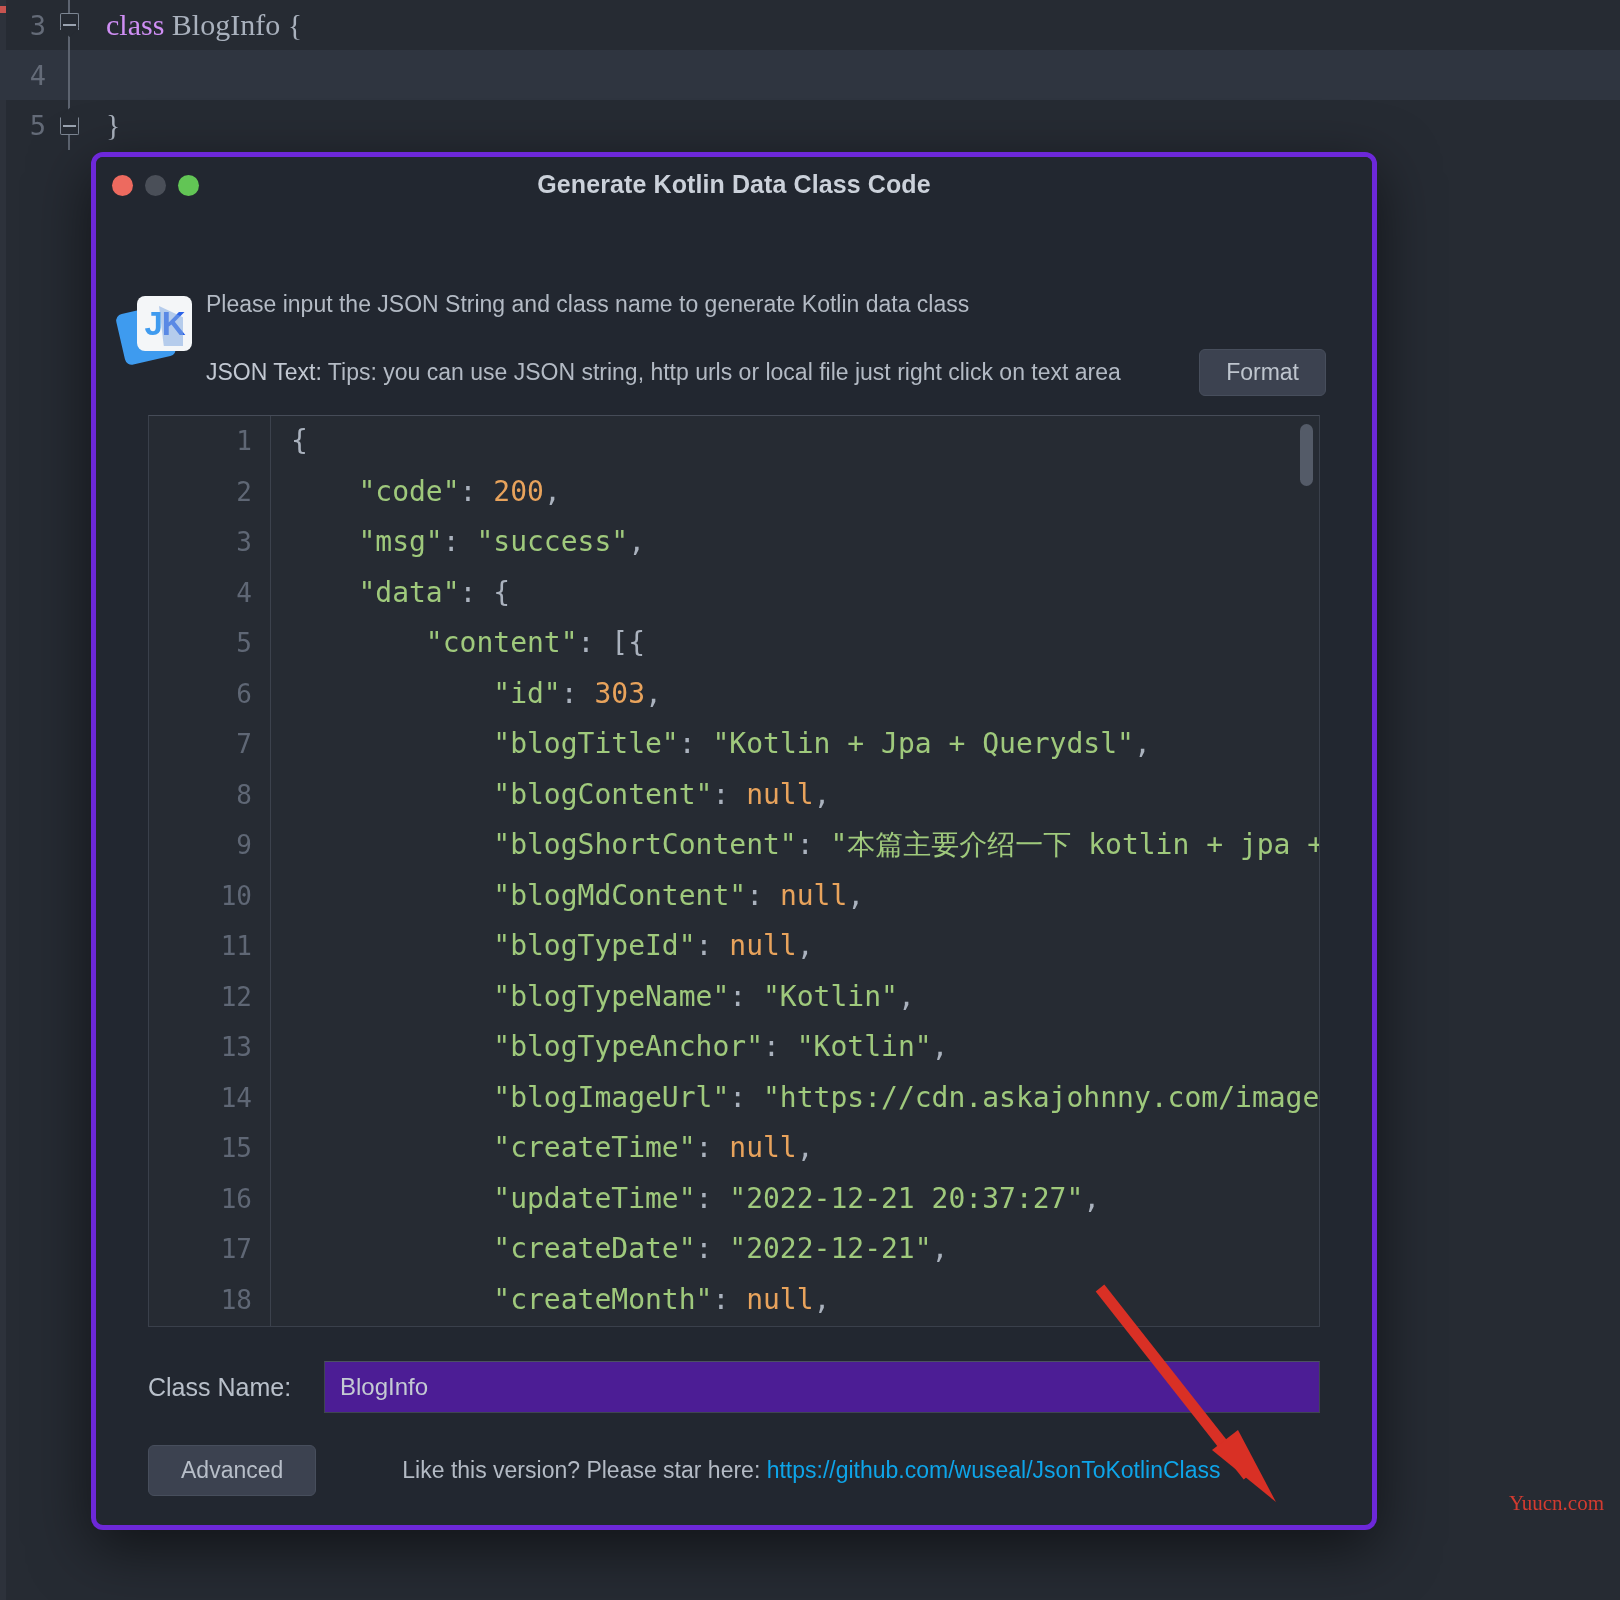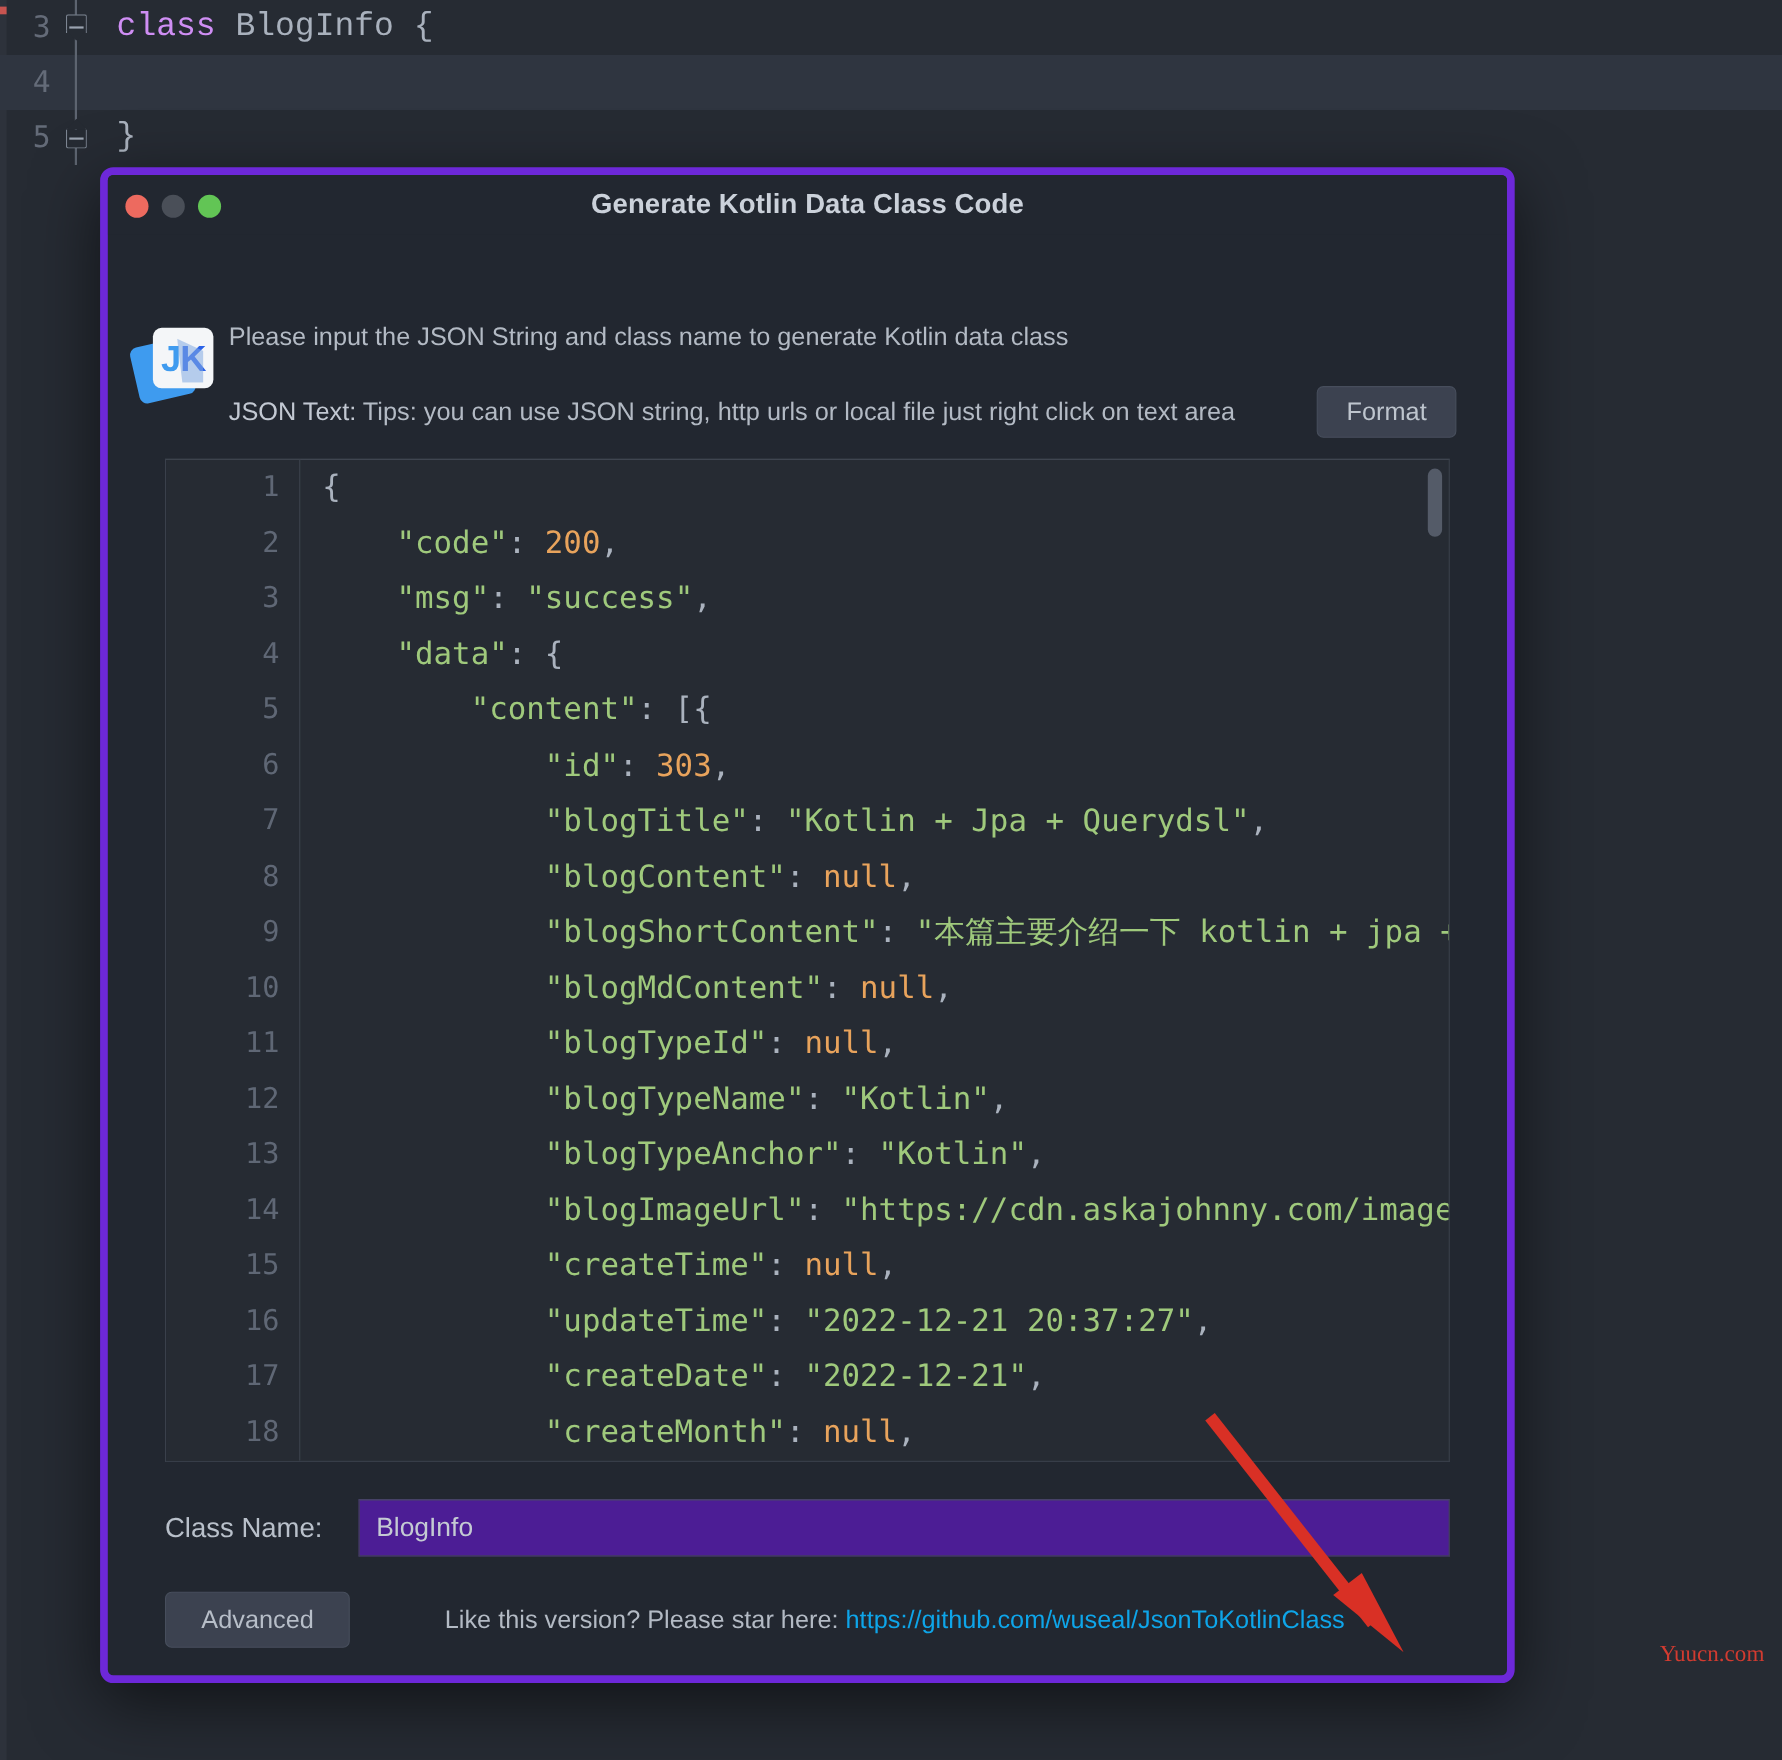--- a/index.html
+++ b/index.html
@@ -90,34 +90,34 @@
   .fold-tip.up {
     top: 8px;
     clip-path: polygon(50% 0, 100% 100%, 0 100%);
   }
 
   .code-text {
     font-size: 30px;
     letter-spacing: 0px;
     white-space: pre;
     color: #a9b1bd;
-    font-family: Liberation Mono, monospace;
+    font-family: Liberation Serif, serif;
   }
   .kw { color: #cf8ef4; }
   .plain { color: #a9b1bd; }
 
   
   #dialog {
     position: absolute;
     left: 91px;
     top: 152px;
     width: 1286px;
     height: 1378px;
     background: #222730;
-    border: 7px solid #6d28d9;
+    border: 5px solid #6d28d9;
     border-radius: 12px;
     box-shadow: 0 18px 60px rgba(0,0,0,0.55);
     overflow: hidden;
   }
 
   .titlebar {
     position: relative;
     height: 54px;
     background: #222730;
     display: flex;

